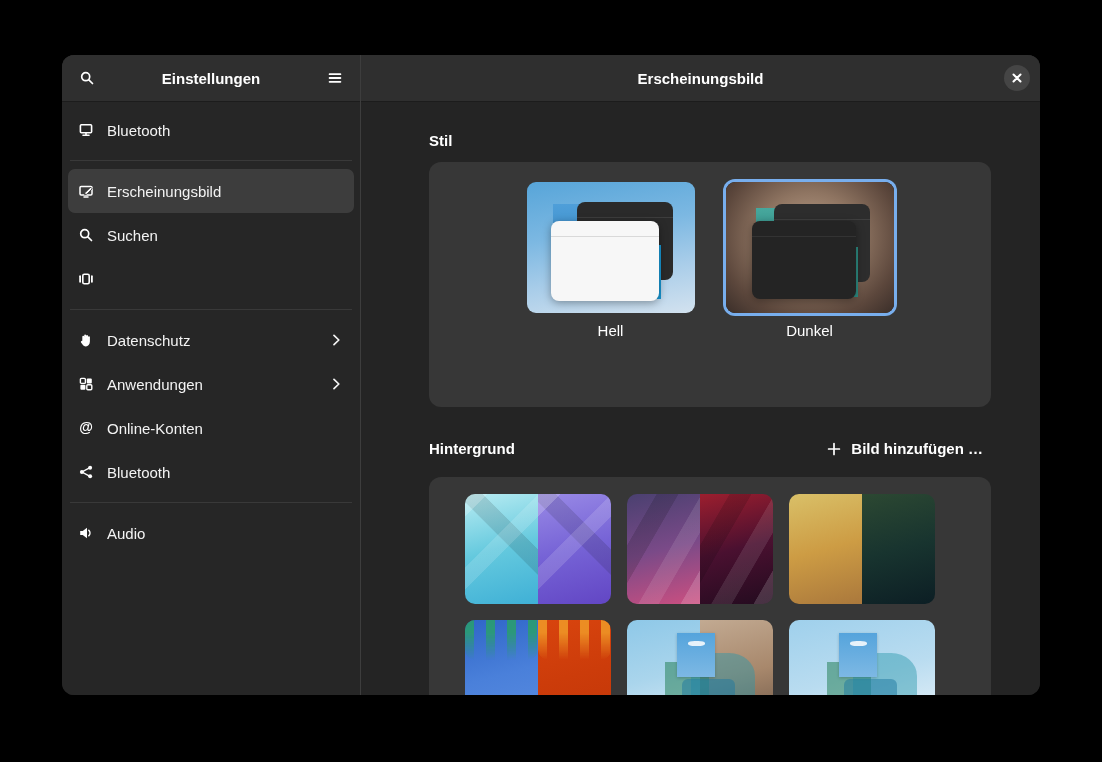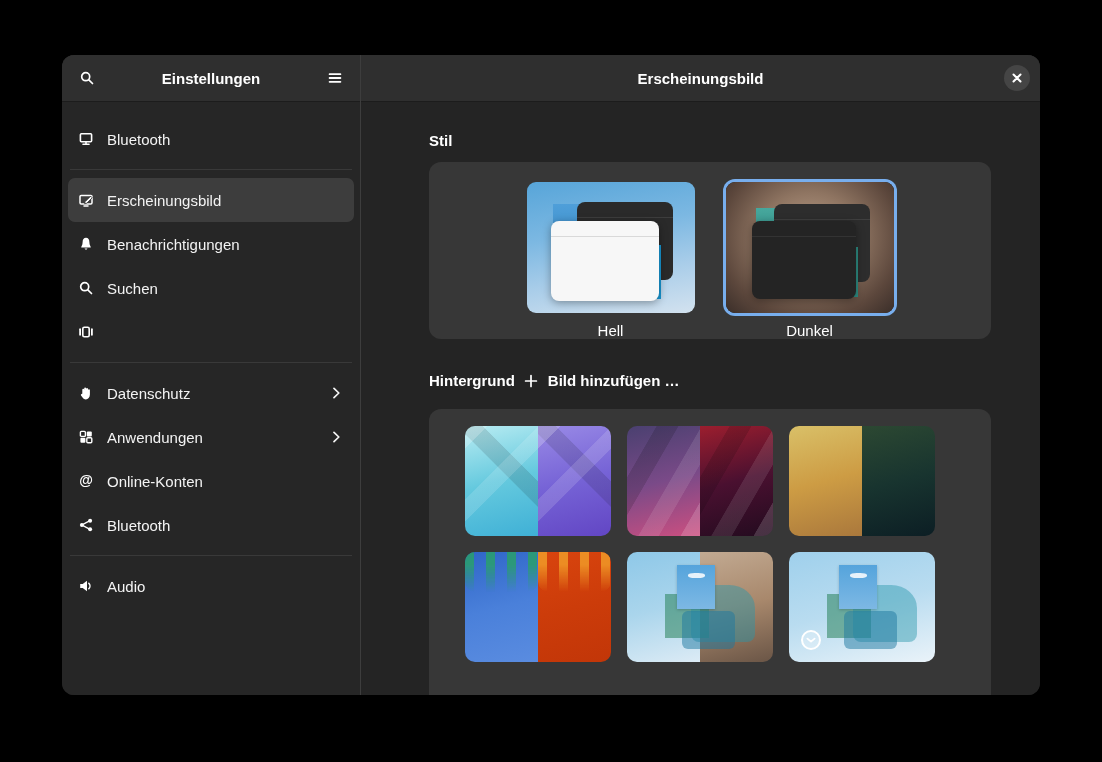--- a/index.html
+++ b/index.html
@@ -2,21 +2,21 @@
 <html><head>
 <meta charset="utf-8">
 <style>
   html,body{margin:0;padding:0;background:#000;}
   .stage{position:relative;width:1102px;height:762px;background:#000;overflow:hidden;
          font-family:"Liberation Sans","DejaVu Sans",sans-serif;color:#fff;
          -webkit-font-smoothing:antialiased;}
   .window{position:absolute;left:62px;top:55px;width:978px;height:640px;border-radius:12px;
           overflow:hidden;display:flex;background:#242424;box-shadow:0 10px 30px rgba(0,0,0,.6);}
   
-  .sidebar{width:298px;background:#262626;border-right:1px solid #3d3d3d;display:flex;flex-direction:column;flex:none;gap:9px;}
+  .sidebar{width:298px;background:#262626;border-right:1px solid #3d3d3d;display:flex;flex-direction:column;flex:none;}
   .headerbar{height:46px;flex:none;background:#2f2f2f;display:flex;align-items:center;
              border-bottom:1px solid #1c1c1c;position:relative;}
   .hb-title{position:absolute;left:0;right:0;text-align:center;font-size:15px;font-weight:bold;color:#fff;pointer-events:none;}
   .hb-btn{background:transparent;border:none;color:#fff;width:34px;height:34px;border-radius:7px;
           display:flex;align-items:center;justify-content:center;cursor:pointer;padding:0;}
   .hb-btn svg{display:block;}
   .sidebar .hb-btn.left{margin-left:8px;z-index:1;}
   .sidebar .hb-btn.right{margin-left:auto;margin-right:8px;z-index:1;}
   .side-list{padding:6px;overflow:hidden;}
   .side-row{display:flex;align-items:center;height:44px;border-radius:7px;padding:0 10px;gap:13px;cursor:pointer;}
@@ -27,42 +27,42 @@
   .side-sep{height:1px;background:rgba(255,255,255,0.09);margin:8px 2px;}
   
   .main{flex:1;display:flex;flex-direction:column;background:#242424;min-width:0;}
   .close-btn{position:absolute;right:10px;top:50%;transform:translateY(-50%);width:26px;height:26px;
              border-radius:50%;background:#454545;border:none;color:#fff;display:flex;align-items:center;
              justify-content:center;cursor:pointer;padding:0;z-index:1;}
   .content{height:594px;overflow:hidden;padding:0 49px 0 68px;}
   .sec-h{font-size:15px;font-weight:bold;color:#fff;margin:0;}
   .h-stil{margin-top:30px;}
   .card{background:#373737;border-radius:12px;}
-  .style-card{margin-top:13px;height:177px;display:flex;justify-content:center;gap:31px;padding-top:20px;box-sizing:border-box;}
+  .style-card{margin-top:13px;height:245px;display:flex;justify-content:center;gap:31px;padding-top:20px;box-sizing:border-box;}
   .style-opt{display:flex;flex-direction:column;align-items:center;gap:9px;cursor:pointer;}
   .preview{width:168px;height:131px;border-radius:9px;position:relative;overflow:hidden;flex:none;}
   .preview.selected{box-shadow:0 0 0 3px #78aeed, inset 0 0 0 1px rgba(0,0,0,.45);}
   .opt-label{font-size:15px;color:#fff;}
   .pv{position:absolute;}
   .pv-bg{inset:0;}
   .pv-bg.light{background:linear-gradient(170deg,#57a5d9 0%,#7cb8e2 38%,#a9cde9 68%,#d3e2ef 100%);}
   .pv-bg.dark{background:radial-gradient(ellipse at 50% 42%,#bda28c 0%,#8e7461 42%,#5c473c 76%,#3a2e29 100%);}
   .pv-photo1.light{left:26px;top:22px;width:50px;height:44px;background:linear-gradient(180deg,#4f9fd9,#3a8bc7);}
   .pv-photo1.dark{left:30px;top:26px;width:46px;height:40px;background:linear-gradient(180deg,#47a89d,#2f8a84);}
   .pv-winback{right:22px;top:20px;width:96px;height:78px;border-radius:8px;background:#2a2a2a;}
   .pv-winback.dark{background:#2d2d2d;right:24px;top:22px;}
   .pv-winback::after{content:"";position:absolute;left:0;right:0;top:15px;border-bottom:1px solid rgba(255,255,255,.09);}
   .pv-photo2.light{right:34px;bottom:14px;width:42px;height:54px;background:#1796d2;}
   .pv-photo2.dark{right:36px;bottom:16px;width:40px;height:50px;background:#2d8a80;}
   .pv-winfront{left:24px;bottom:12px;width:108px;height:80px;border-radius:8px;box-shadow:0 2px 8px rgba(0,0,0,.35);}
   .pv-winfront.light{background:#f7f7f7;}
   .pv-winfront.dark{background:#242424;left:26px;bottom:14px;width:104px;height:78px;}
   .pv-winfront::after{content:"";position:absolute;left:0;right:0;top:15px;border-bottom:1px solid rgba(0,0,0,.12);}
   .pv-winfront.dark::after{border-bottom:1px solid rgba(255,255,255,.07);}
-  .bg-head{margin-top:27px;display:flex;align-items:center;}
+  .bg-head{margin-top:27px;display:flex;align-items:center;justify-content:space-between;}
   .add-btn{display:flex;align-items:center;gap:9px;background:transparent;border:none;color:#fff;
            font-size:15px;font-weight:bold;font-family:inherit;cursor:pointer;padding:6px 8px;border-radius:7px;}
   .bg-card{margin-top:14px;height:400px;padding:17px 36px;box-sizing:border-box;}
   .wall-grid{display:grid;grid-template-columns:repeat(3,146px);grid-auto-rows:110px;gap:16px;}
   .wall{border-radius:10px;overflow:hidden;position:relative;display:flex;cursor:pointer;}
   .wall .half{flex:1;height:100%;position:relative;overflow:hidden;}
   .facets::after{content:"";position:absolute;inset:0;
      background:linear-gradient(135deg,rgba(255,255,255,.22) 12%,transparent 12.5%,transparent 40%,rgba(255,255,255,.14) 40.5%,rgba(255,255,255,.14) 52%,transparent 52.5%),
                 linear-gradient(225deg,transparent 30%,rgba(0,0,0,.12) 30.5%,rgba(0,0,0,.12) 44%,transparent 44.5%);}
   .wavy::after{content:"";position:absolute;inset:0;
@@ -124,29 +124,20 @@
                 <rect x="2" y="3.4" width="12" height="8.6" rx="1.2" fill="none" stroke="#fff" stroke-linecap="round" stroke-linejoin="round" stroke-width="1.5"></rect>
                 <line x1="6" y1="14" x2="10" y2="14" fill="none" stroke="#fff" stroke-linecap="round" stroke-linejoin="round" stroke-width="1.5"></line>
                 <path d="M7.2 9.6 L12.6 4.2 L14.2 5.8 L8.8 11.2 L6.6 11.8 Z" fill="#fff" stroke="#2f2f2f" stroke-width="0.8"></path>
               </svg>
             </span>
             <span class="lbl">Erscheinungsbild</span>
           </div>
           <div class="side-row">
             <span class="ic">
               <svg width="16" height="16" viewBox="0 0 16 16">
-                <path d="M8 1.8 C5.8 1.8 4.6 3.6 4.6 6.2 C4.6 9.4 3.2 10.2 3.2 11.4 L12.8 11.4 C12.8 10.2 11.4 9.4 11.4 6.2 C11.4 3.6 10.2 1.8 8 1.8 Z" fill="#fff"></path>
-                <path d="M6.5 12.6 a1.6 1.6 0 0 0 3 0 Z" fill="#fff"></path>
-              </svg>
-            </span>
-            <span class="lbl">Benachrichtigungen</span>
-          </div>
-          <div class="side-row">
-            <span class="ic">
-              <svg width="16" height="16" viewBox="0 0 16 16">
                 <circle cx="6.7" cy="6.7" r="4" fill="none" stroke="#fff" stroke-linecap="round" stroke-linejoin="round" stroke-width="1.7"></circle>
                 <line x1="9.8" y1="9.8" x2="13.5" y2="13.5" fill="none" stroke="#fff" stroke-linecap="round" stroke-linejoin="round" stroke-width="1.7"></line>
               </svg>
             </span>
             <span class="lbl">Suchen</span>
           </div>
           <div class="side-row">
             <span class="ic">
               <svg width="16" height="16" viewBox="0 0 16 16">
                 <rect x="4.8" y="3.2" width="6.4" height="9.6" rx="1.5" fill="none" stroke="#fff" stroke-linecap="round" stroke-linejoin="round" stroke-width="1.6"></rect>

